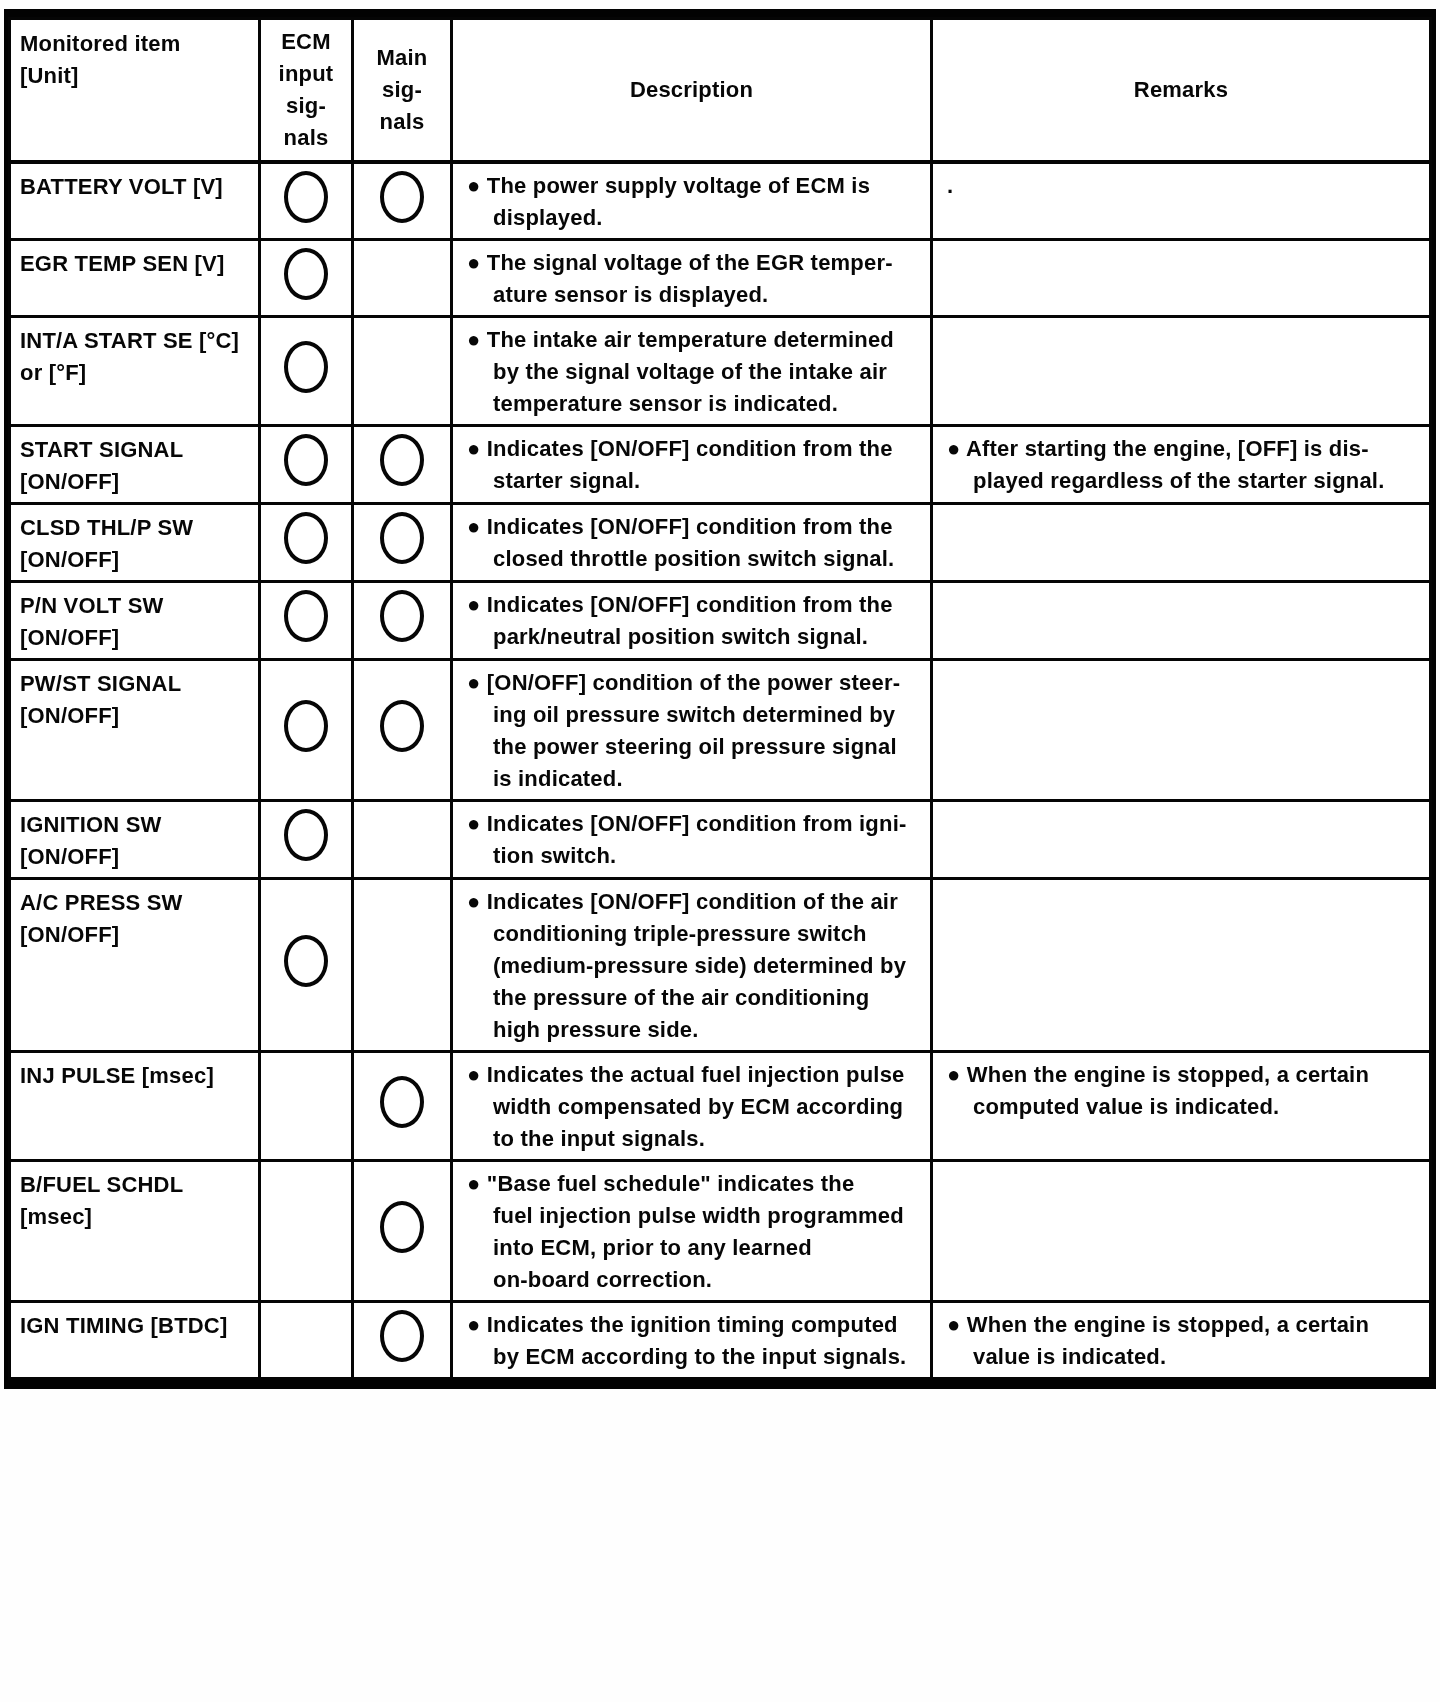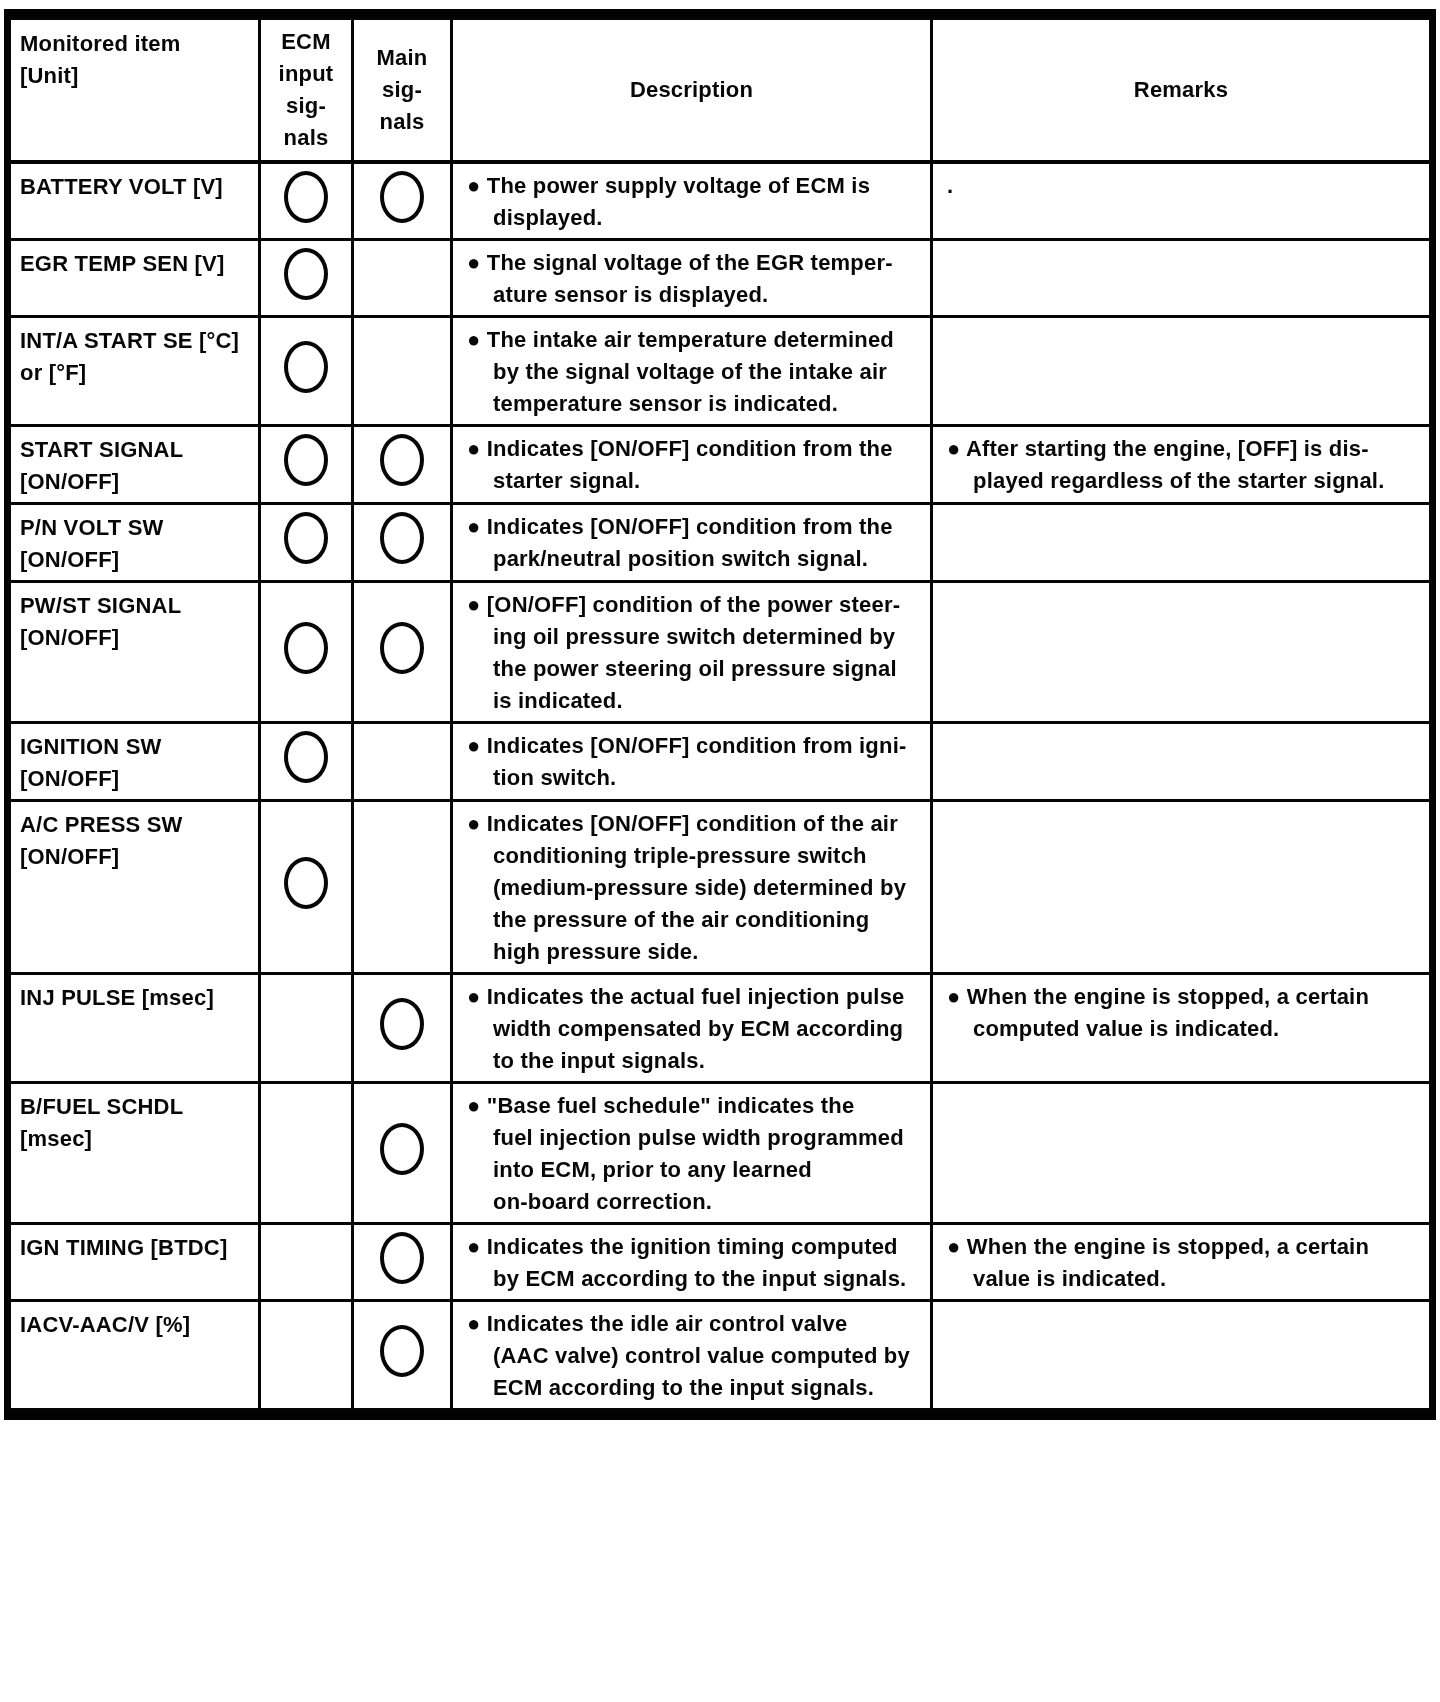--- a/index.html
+++ b/index.html
@@ -172,20 +172,33 @@
         <td class="c4">
               <div class="txt">● Indicates [ON/OFF] condition from the
 starter signal.</div>
             </td>
         <td class="c5">
               <div class="txt">● After starting the engine, [OFF] is dis-
 played regardless of the starter signal.</div>
             </td>
       </tr>
 
+      <tr>
+        <td class="c1">CLSD THL/P SW
+[ON/OFF]</td>
+        <td class="c2"><span class="mark" data-mark="circle"></span></td>
+        <td class="c3"><span class="mark" data-mark="circle"></span></td>
+        <td class="c4">
+              <div class="txt">● Indicates [ON/OFF] condition from the
+closed throttle position switch signal.</div>
+            </td>
+        <td class="c5">
+              <div class="txt"></div>
+            </td>
+      </tr>
 
 
       <tr>
         <td class="c1">P/N VOLT SW
 [ON/OFF]</td>
         <td class="c2"><span class="mark" data-mark="circle"></span></td>
         <td class="c3"><span class="mark" data-mark="circle"></span></td>
         <td class="c4">
               <div class="txt">● Indicates [ON/OFF] condition from the
 park/neutral position switch signal.</div>
@@ -280,29 +293,16 @@
         <td class="c4">
               <div class="txt">● Indicates the ignition timing computed
 by ECM according to the input signals.</div>
             </td>
         <td class="c5">
               <div class="txt">● When the engine is stopped, a certain
 value is indicated.</div>
             </td>
       </tr>
 
-      <tr>
-        <td class="c1">IACV-AAC/V [%]</td>
-        <td class="c2"></td>
-        <td class="c3"><span class="mark" data-mark="circle"></span></td>
-        <td class="c4">
-              <div class="txt">● Indicates the idle air control valve
-(AAC valve) control value computed by
-ECM according to the input signals.</div>
-            </td>
-        <td class="c5">
-              <div class="txt"></div>
-            </td>
-      </tr>
     </tbody>
       </table>
   </div>
 </div>
 
 </body></html>

